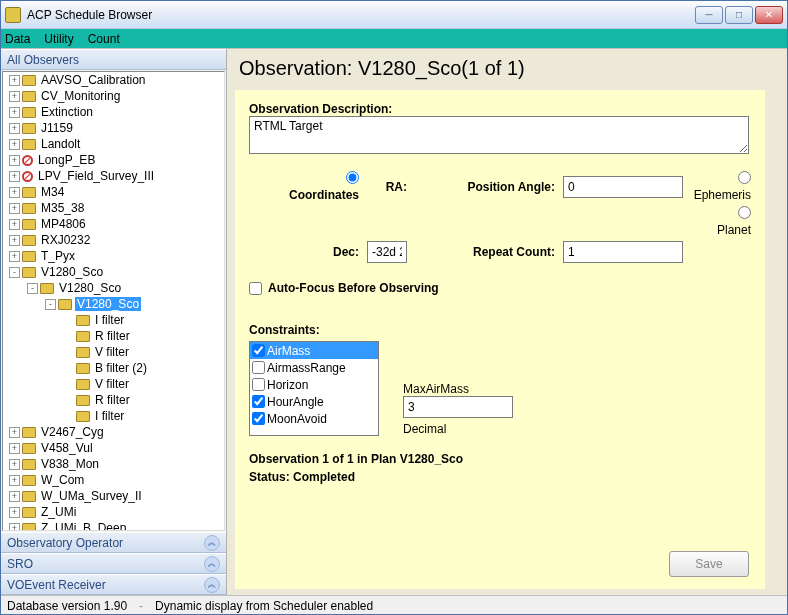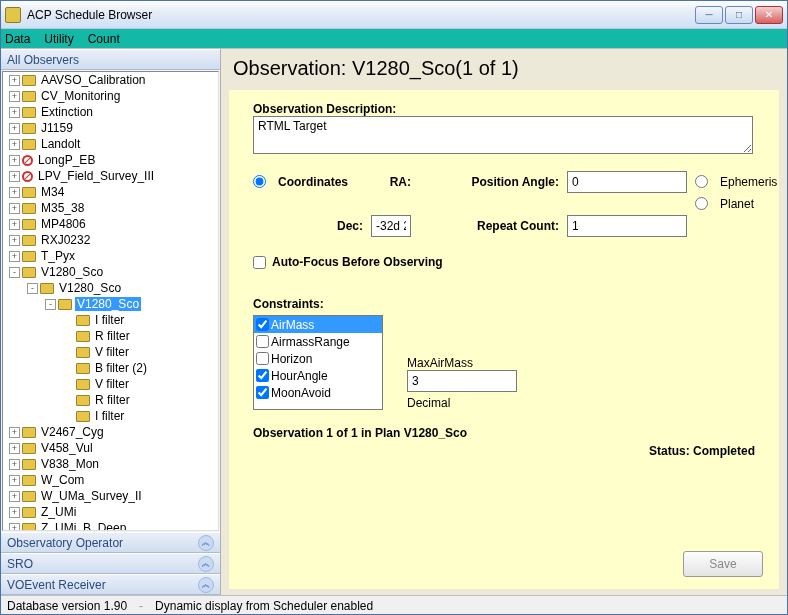--- a/index.html
+++ b/index.html
@@ -28,26 +28,26 @@
 .t-icon { width: 14px; height: 11px; margin-right: 3px; flex-shrink: 0; }
 .folder-closed { background: #e6c548; border: 1px solid #9c822a; border-radius: 1px; }
 .folder-hand { background: #e6c548; border: 1px solid #9c822a; border-radius: 1px; }
 .noaccess { border-radius: 50%; border: 2px solid #c33; width: 11px; height: 11px; position: relative; }
 .noaccess::after { content: ""; position: absolute; left: 0; top: 3px; width: 7px; height: 1px; background: #c33; transform: rotate(-45deg); }
 .t-label { padding: 0 2px; }
 .t-sel { background: #3399ff; color: #fff; }
 
 .right-pane { flex: 1; background: #ece9d8; padding: 2px; display: flex; flex-direction: column; }
 .obs-title { font-size: 20px; padding: 6px 10px 10px; color: #000; }
-.obs-panel { flex: 1; background: #ffffcc; margin: 0 6px 4px 6px; padding: 12px 24px; position: relative; }
+.obs-panel { flex: 1; background: #ffffcc; margin: 0 20px 4px 6px; padding: 12px 14px; position: relative; }
 
 .field-label { font-weight: bold; }
 .txt-input { border: 1px solid #7a7a7a; background: #fff; padding: 2px 4px; height: 22px; font-family: inherit; }
 .desc-box { width: 500px; height: 38px; }
-.radio-item { display: flex; align-items: flex-start; gap: 12px; }
+.radio-item { display: flex; align-items: flex-end; gap: 4px; flex-direction: column; }
 .radio-item input { margin: 0; }
 
 .coord-grid { display: grid; grid-template-columns: 110px 40px 140px 120px 60px; gap: 4px 8px; align-items: center; margin-top: 14px; }
 
 .chk-line { display: flex; align-items: center; gap: 6px; margin-top: 18px; }
 
 .constraints-box { width: 130px; height: 95px; border: 1px solid #7a7a7a; background: #fff; overflow-y: scroll; margin-top: 4px; }
 .c-item { display: flex; align-items: center; padding: 0 2px; height: 17px; }
 .c-item input { margin-right: 2px; }
 .c-sel { background: #3399ff; color: #fff; }
@@ -341,21 +341,21 @@
             </div>
         </div>
         <div style="padding-top:22px;">
           <div>MaxAirMass</div>
           <input class="txt-input" style="width: 110px;" value="3">
           <div style="margin-top:4px;">Decimal</div>
         </div>
       </div>
 
       <div class="status-line">Observation 1 of 1 in Plan V1280_Sco</div>
-      <div class="status-line" style="margin-top:4px;text-align:right;">Status: Completed</div>
+      <div class="status-line" style="margin-top:4px;">Status: Completed</div>
 
       <button class="save-btn">Save</button>
     </div>
   </div>
 </div>
 
 <div class="statusbar">
   <span>Database version 1.90</span>
   <span class="sep">-</span>
   <span>Dynamic display from Scheduler enabled</span>

